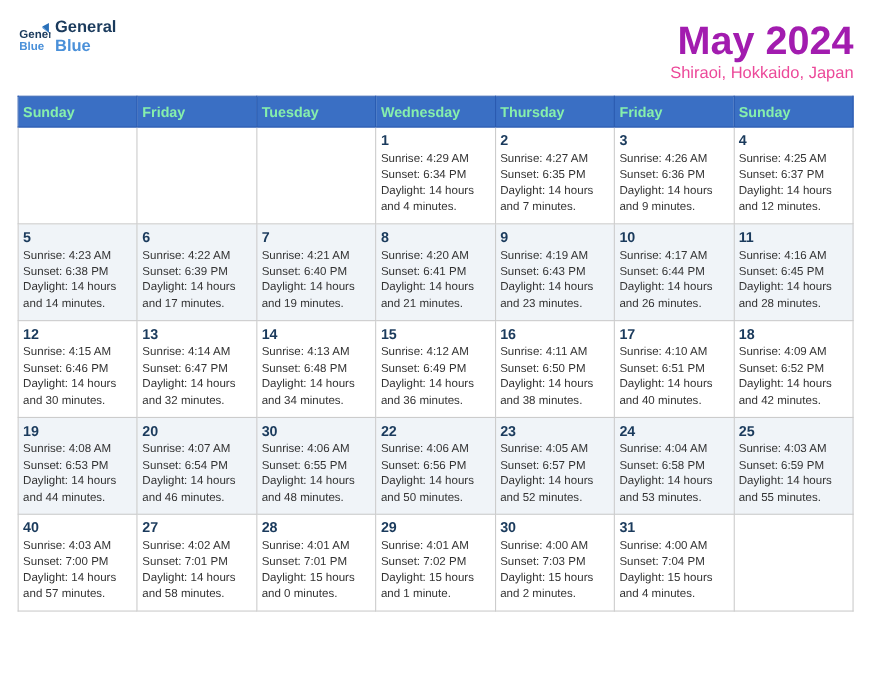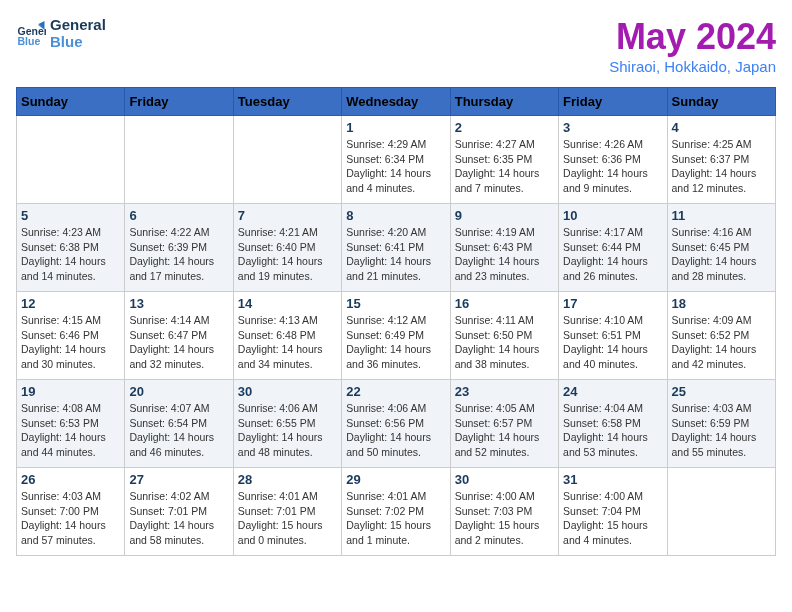--- a/index.html
+++ b/index.html
@@ -28,30 +28,30 @@
     .title-block {
       text-align: right;
     }
     .month-title {
       font-size: 36px;
       font-weight: bold;
       color: #a21caf;
     }
     .subtitle {
       font-size: 15px;
-      color: #3b82f6;
+      color: #ec4899;
     }
     table {
       width: 100%;
       border-collapse: collapse;
       font-size: 11px;
     }
     thead tr th {
       background: #3a6fc4;
-      color: #000000;
+      color: #86efac;
       padding: 6px 4px;
       text-align: left;
       font-size: 13px;
       font-weight: bold;
       border: 1px solid #2a5ab0;
     }
     tbody tr td {
       border: 1px solid #ccc;
       vertical-align: top;
       padding: 4px;
@@ -219,21 +219,21 @@
           <div class="day-num">24</div>
           <div class="day-info">Sunrise: 4:04 AM<br>Sunset: 6:58 PM<br>Daylight: 14 hours<br>and 53 minutes.</div>
         </td>
         <td>
           <div class="day-num">25</div>
           <div class="day-info">Sunrise: 4:03 AM<br>Sunset: 6:59 PM<br>Daylight: 14 hours<br>and 55 minutes.</div>
         </td>
       </tr>
       <tr>
         <td>
-          <div class="day-num">26</div>
+          <div class="day-num">40</div>
           <div class="day-info">Sunrise: 4:03 AM<br>Sunset: 7:00 PM<br>Daylight: 14 hours<br>and 57 minutes.</div>
         </td>
         <td>
           <div class="day-num">27</div>
           <div class="day-info">Sunrise: 4:02 AM<br>Sunset: 7:01 PM<br>Daylight: 14 hours<br>and 58 minutes.</div>
         </td>
         <td>
           <div class="day-num">28</div>
           <div class="day-info">Sunrise: 4:01 AM<br>Sunset: 7:01 PM<br>Daylight: 15 hours<br>and 0 minutes.</div>
         </td>

